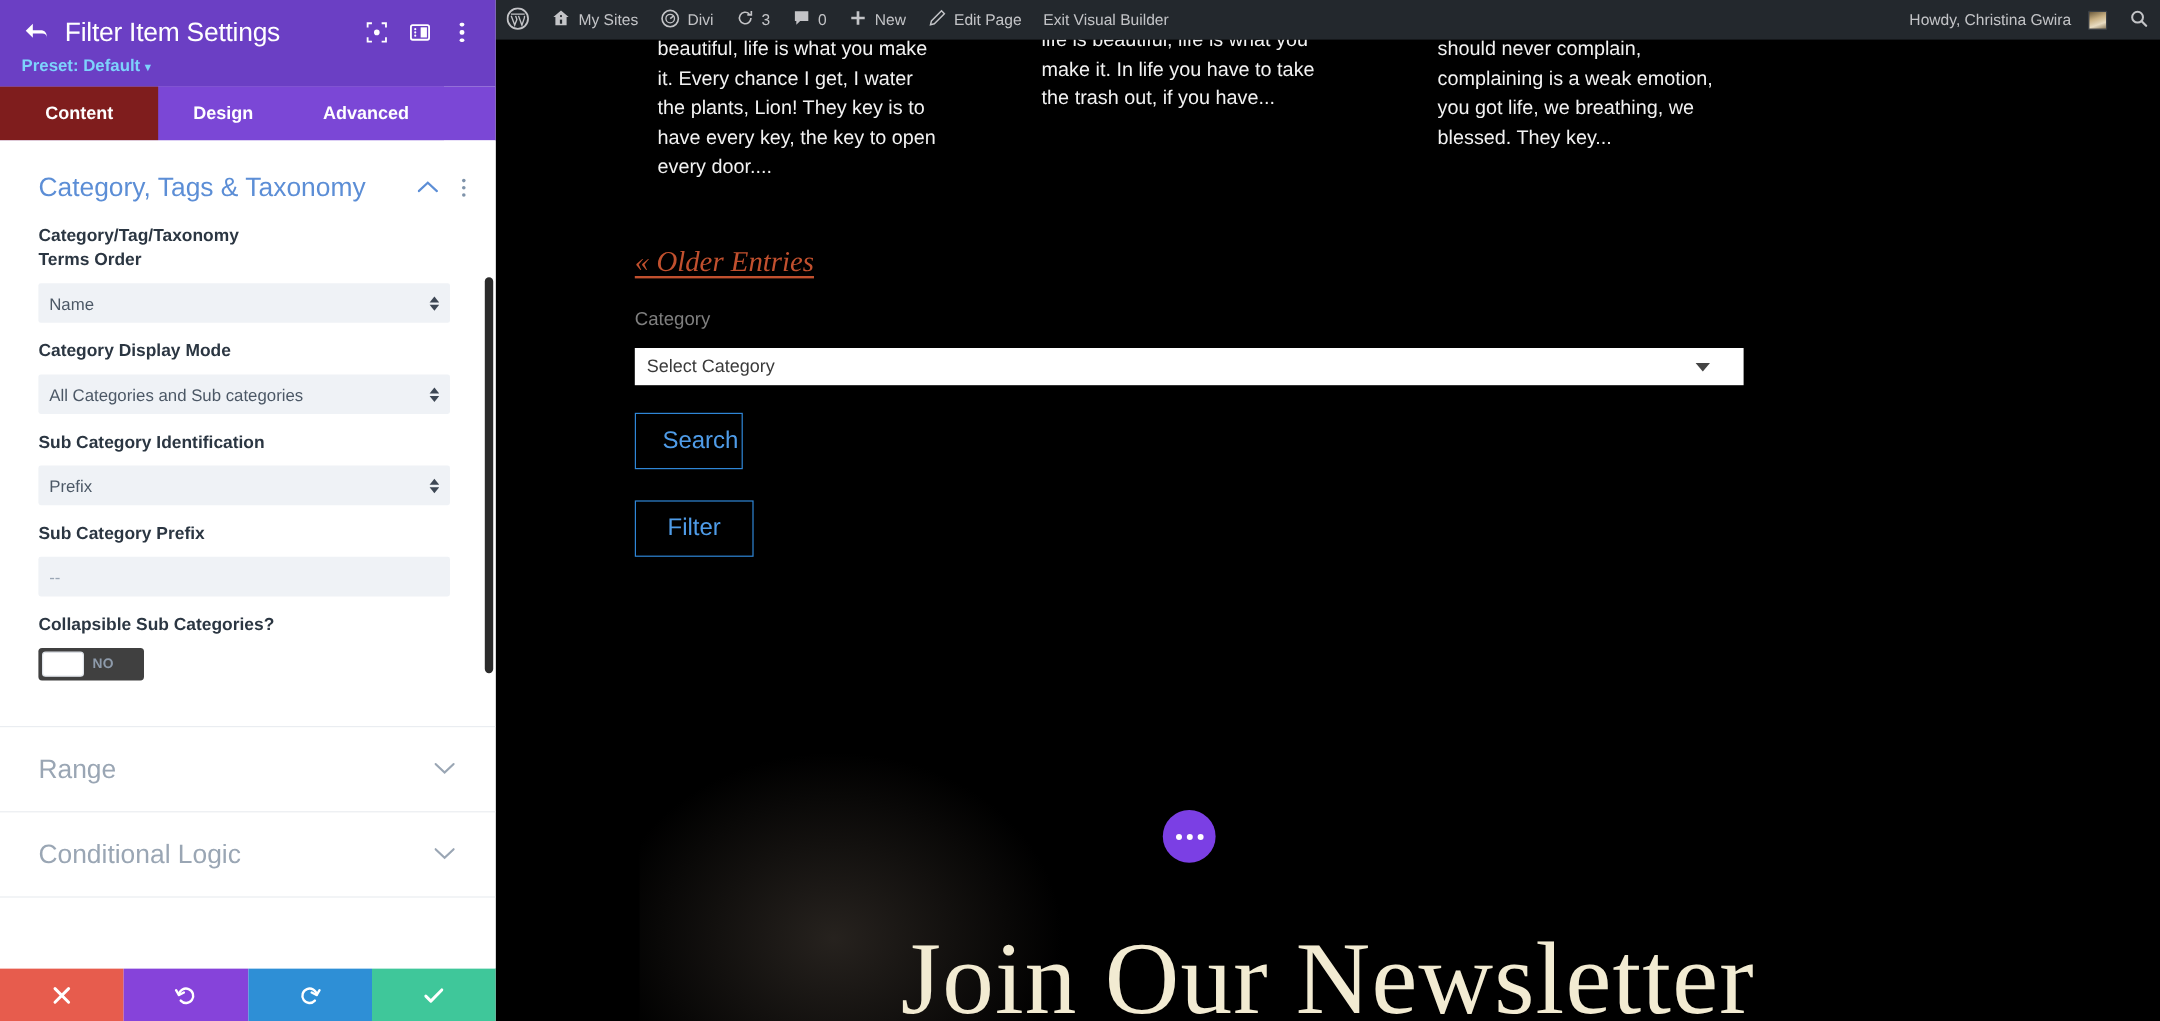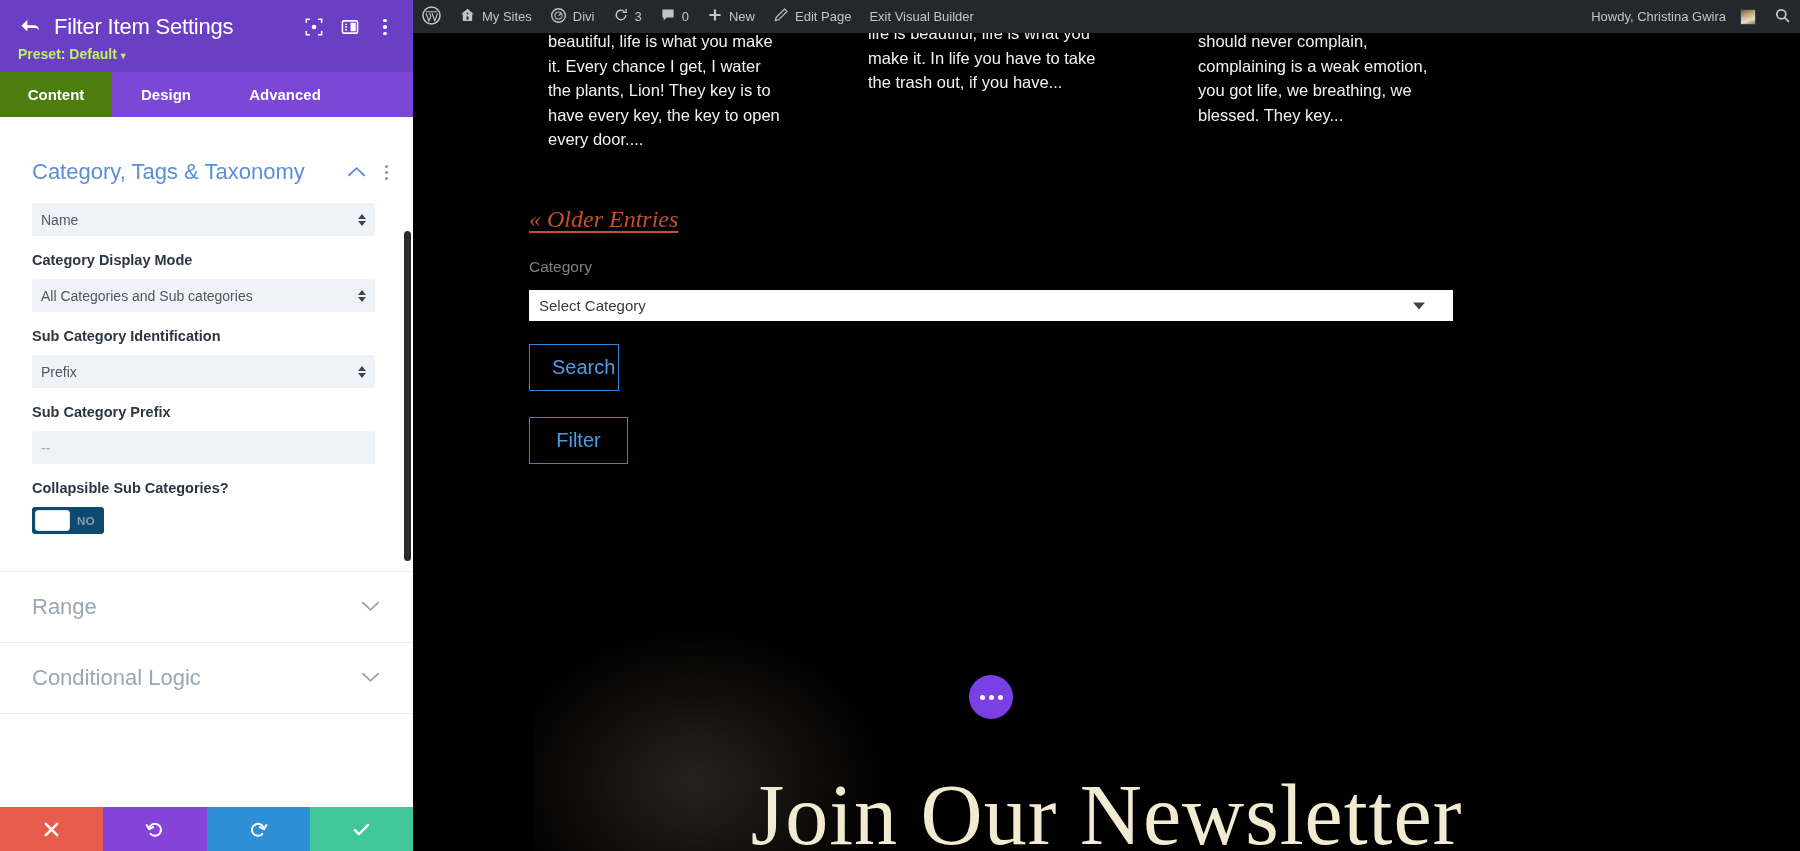--- a/index.html
+++ b/index.html
@@ -37,49 +37,49 @@
     letter-spacing: -0.2px; flex: 1 1 auto;
   }
   .sp-head-icons { display: flex; align-items: center; gap: 18px; margin-right: 2px; }
   .sp-head-icons .ic { cursor: pointer; display: flex; align-items: center; }
   .sp-dots {
     display: flex; flex-direction: column; gap: 3px; align-items: center;
     width: 16px; cursor: pointer;
   }
   .sp-dots i { width: 3.5px; height: 3.5px; background: #fff; border-radius: 50%; display: block; }
   .sp-preset {
-    color: #bef264; font-size: 14px; font-weight: 700;
+    color: #7dd3fc; font-size: 14px; font-weight: 700;
     margin-top: 6px; cursor: pointer;
   }
   .sp-preset .caret { font-size: 9px; margin-left: 2px; }
 
   
   .sp-tabs {
     display: flex; background: #7b47d6; flex: 0 0 auto;
   }
   .sp-tab {
     padding: 14px 0 14px 0;
     color: #fff; font-size: 15px; font-weight: 600;
     text-align: center; cursor: pointer;
     background: #7b47d6;
   }
-  .sp-tab:nth-child(1) { width: 112px; background: #4d7c0f; text-align: center; }
+  .sp-tab:nth-child(1) { width: 132px; background: #7f1d1d; text-align: center; }
   .sp-tab:nth-child(2) { width: 108px; }
   .sp-tab:nth-child(3) { width: 130px; }
 
   
   .sp-body {
     flex: 1 1 auto; overflow: hidden; position: relative;
     background: #fff;
   }
   .sp-scroll { padding: 0 0 0 0; }
 
   .sp-section-title {
     display: flex; align-items: center;
-    padding: 42px 20px 4px 32px;
+    padding: 26px 20px 4px 32px;
   }
   .sp-section-title h2 {
     flex: 1 1 auto;
     color: #5c8ed6; font-size: 22px; font-weight: 400;
   }
   .sp-section-title .chev { color: #5c8ed6; font-size: 17px; margin-right: 14px; cursor:pointer; }
   .sp-section-title .vdots {
     display: flex; flex-direction: column; gap: 3px; align-items: center;
     width: 14px; cursor: pointer;
   }
@@ -103,22 +103,22 @@
   .sel .arrows .up { width:0;height:0;border-left:4px solid transparent;border-right:4px solid transparent;border-bottom:5px solid #3d4754; }
   .sel .arrows .dn { width:0;height:0;border-left:4px solid transparent;border-right:4px solid transparent;border-top:5px solid #3d4754; }
 
   .txt {
     background: #eff2f6; height: 33px; display: flex; align-items: center;
     padding: 0 9px; border-radius: 2px; cursor: text;
   }
   .txt span { font-size: 14px; color: #9aa6b4; }
 
   .toggle-wrap {
-    background: #0c4a6e; display: inline-flex; align-items: center;
-    border-radius: 3px; padding: 3px; width: 72px; height: 27px;
+    background: #404040; display: inline-flex; align-items: center;
+    border-radius: 3px; padding: 3px; width: 88px; height: 27px;
     cursor: pointer;
   }
   .toggle-knob {
     width: 35px; height: 21px; background: #fff; border-radius: 3px;
     border: 1px solid #dfe4ea;
   }
   .toggle-lbl { font-size: 11.5px; font-weight: 700; color: #8e9bab; margin-left: 7px; letter-spacing: .4px; }
 
   .sp-divider { height: 1px; background: #eaedf1; margin-top: 36px; }
 
@@ -424,20 +424,24 @@
             </svg>
         </span>
         <span class="vdots">
             <i></i>
             <i></i>
             <i></i>
           </span>
       </div>
 
       <div class="field">
+        <div class="field-label">
+          <div>Category/Tag/Taxonomy</div>
+          <div>Terms Order</div>
+        </div>
         <div class="sel">
           <span>Name</span>
           <span class="arrows">
               <span class="up"></span>
               <span class="dn"></span>
             </span>
         </div>
       </div>
 
       <div class="field">

